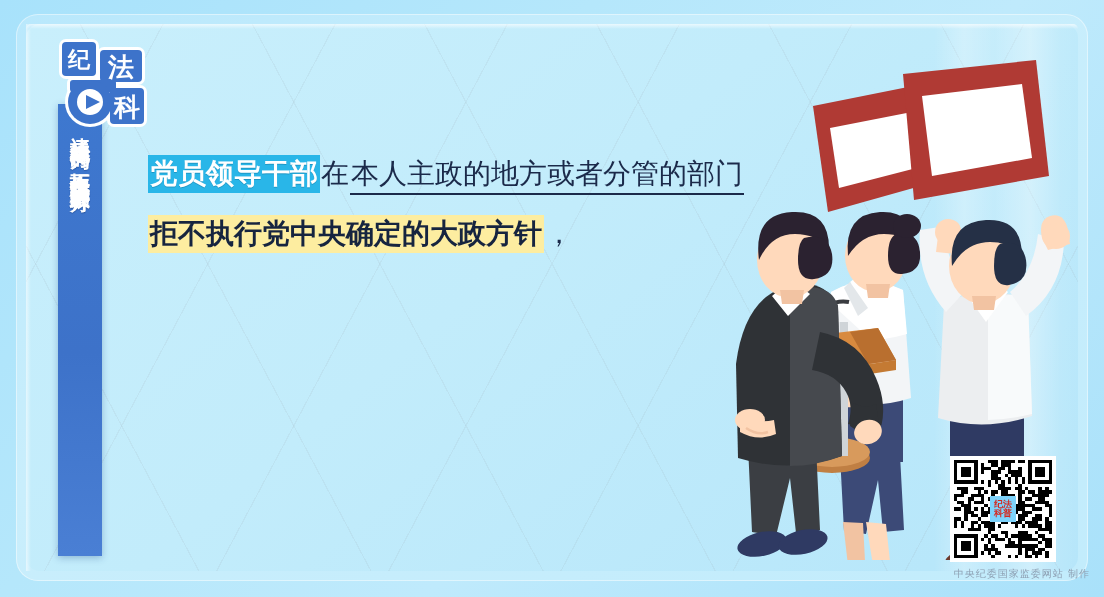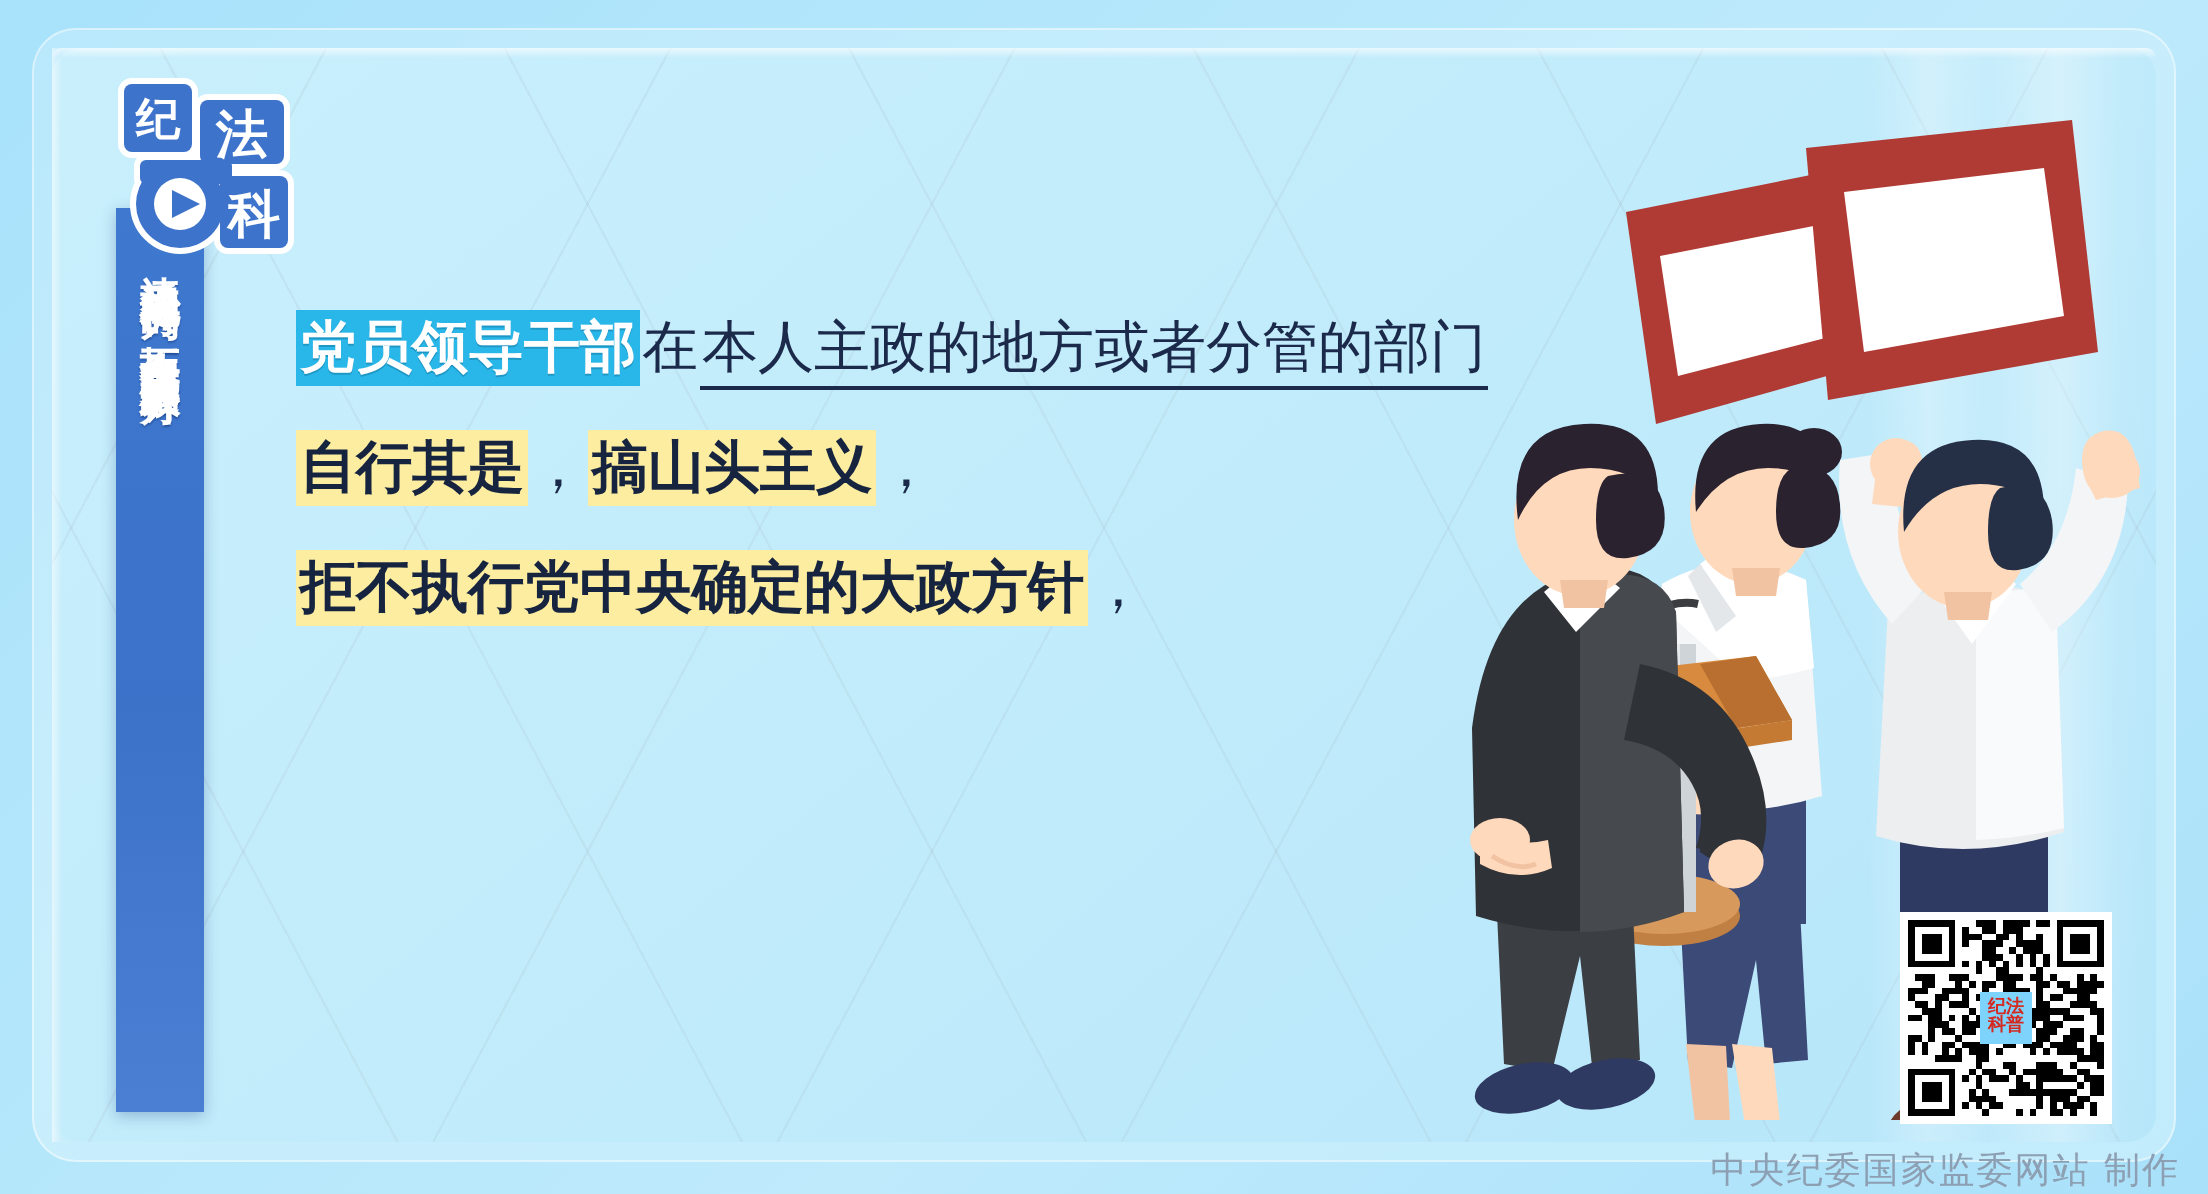--- a/index.html
+++ b/index.html
@@ -94,21 +94,21 @@
   }
 
   
   .copy {
     position: absolute;
     left: 148px; top: 144px;
     width: 640px;
     z-index: 20;
   }
   .line {
-    font-family: Liberation Sans, sans-serif;
+    font-family: Liberation Serif, serif;
     font-size: 28px;
     line-height: 60px;
     white-space: nowrap;
     color: #1b2a4a;
   }
   .seg { padding: 2px 1px; }
   .seg.hl-cyan {
     background: #29b6e8;
     color: #ffffff;
     font-weight: 700;
@@ -148,24 +148,24 @@
   }
   .qr-logo span {
     color: #d42a22; font-size: 9px; font-weight: 700; line-height: 9px;
     font-family: "DejaVu Sans", sans-serif;
     display: block; width: 24px;
     word-break: break-all; text-align: center;
   }
 
   
   .credit {
-    position: absolute; right: 14px; bottom: 0;
+    position: absolute; right: 14px; bottom: 16px;
     color: #8d9fb2;
     font-family: "DejaVu Sans", "Liberation Sans", sans-serif;
-    font-size: 18px;
+    font-size: 10px;
     letter-spacing: 1px;
     z-index: 40;
   }
 </style>
 </head>
 <body>
 
 <div id="stage">
 
   <div class="frame-outer"></div>
@@ -312,21 +312,20 @@
       <text x="71" y="80" font-family="DejaVu Sans, sans-serif" font-size="26" font-weight="700" fill="#ffffff" text-anchor="middle">科</text>
     </svg>
   </div>
 
   <div class="vbanner">
     <div class="vbanner-text">违反政治纪律的行为：拒不执行党中央确定的大政方针</div>
   </div>
 
   <div class="copy">
     <div class="line"><span class="seg hl-cyan">党员领导干部</span><span class="seg plain">在</span><span class="seg underline">本人主政的地方或者分管的部门</span></div>
-    <div class="line"><span class="seg hl-yellow">自行其是</span><span class="seg plain">，</span><span class="seg hl-yellow">搞山头主义</span><span class="seg plain">，</span></div>
     <div class="line"><span class="seg hl-yellow">拒不执行党中央确定的大政方针</span><span class="seg plain">，</span></div>
   </div>
 
   <div class="qr">
     <svg width="98" height="98" viewBox="0 0 29 29" shape-rendering="crispEdges">
       <rect width="29" height="29" fill="#ffffff"></rect>
       <g fill="#000000" id="qr-cells">
           <path d="M0 0h1v1h-1zM1 0h1v1h-1zM2 0h1v1h-1zM3 0h1v1h-1zM4 0h1v1h-1zM5 0h1v1h-1zM6 0h1v1h-1zM10 0h1v1h-1zM11 0h1v1h-1zM12 0h1v1h-1zM14 0h1v1h-1zM15 0h1v1h-1zM16 0h1v1h-1zM17 0h1v1h-1zM19 0h1v1h-1zM20 0h1v1h-1zM22 0h1v1h-1zM23 0h1v1h-1zM24 0h1v1h-1zM25 0h1v1h-1zM26 0h1v1h-1zM27 0h1v1h-1zM28 0h1v1h-1zM0 1h1v1h-1zM6 1h1v1h-1zM8 1h1v1h-1zM11 1h1v1h-1zM12 1h1v1h-1zM14 1h1v1h-1zM15 1h1v1h-1zM16 1h1v1h-1zM22 1h1v1h-1zM28 1h1v1h-1zM0 2h1v1h-1zM2 2h1v1h-1zM3 2h1v1h-1zM4 2h1v1h-1zM6 2h1v1h-1zM8 2h1v1h-1zM9 2h1v1h-1zM10 2h1v1h-1zM13 2h1v1h-1zM14 2h1v1h-1zM16 2h1v1h-1zM19 2h1v1h-1zM22 2h1v1h-1zM24 2h1v1h-1zM25 2h1v1h-1zM26 2h1v1h-1zM28 2h1v1h-1zM0 3h1v1h-1zM2 3h1v1h-1zM3 3h1v1h-1zM4 3h1v1h-1zM6 3h1v1h-1zM8 3h1v1h-1zM11 3h1v1h-1zM12 3h1v1h-1zM13 3h1v1h-1zM16 3h1v1h-1zM17 3h1v1h-1zM18 3h1v1h-1zM19 3h1v1h-1zM22 3h1v1h-1zM24 3h1v1h-1zM25 3h1v1h-1zM26 3h1v1h-1zM28 3h1v1h-1zM0 4h1v1h-1zM2 4h1v1h-1zM3 4h1v1h-1zM4 4h1v1h-1zM6 4h1v1h-1zM11 4h1v1h-1zM12 4h1v1h-1zM15 4h1v1h-1zM17 4h1v1h-1zM18 4h1v1h-1zM19 4h1v1h-1zM22 4h1v1h-1zM24 4h1v1h-1zM25 4h1v1h-1zM26 4h1v1h-1zM28 4h1v1h-1zM0 5h1v1h-1zM6 5h1v1h-1zM11 5h1v1h-1zM12 5h1v1h-1zM13 5h1v1h-1zM16 5h1v1h-1zM18 5h1v1h-1zM20 5h1v1h-1zM22 5h1v1h-1zM28 5h1v1h-1zM0 6h1v1h-1zM1 6h1v1h-1zM2 6h1v1h-1zM3 6h1v1h-1zM4 6h1v1h-1zM5 6h1v1h-1zM6 6h1v1h-1zM8 6h1v1h-1zM10 6h1v1h-1zM12 6h1v1h-1zM14 6h1v1h-1zM16 6h1v1h-1zM18 6h1v1h-1zM20 6h1v1h-1zM22 6h1v1h-1zM23 6h1v1h-1zM24 6h1v1h-1zM25 6h1v1h-1zM26 6h1v1h-1zM27 6h1v1h-1zM28 6h1v1h-1zM10 7h1v1h-1zM13 7h1v1h-1zM14 7h1v1h-1zM19 7h1v1h-1zM1 8h1v1h-1zM2 8h1v1h-1zM3 8h1v1h-1zM6 8h1v1h-1zM7 8h1v1h-1zM8 8h1v1h-1zM13 8h1v1h-1zM14 8h1v1h-1zM15 8h1v1h-1zM16 8h1v1h-1zM18 8h1v1h-1zM19 8h1v1h-1zM21 8h1v1h-1zM25 8h1v1h-1zM27 8h1v1h-1zM2 9h1v1h-1zM3 9h1v1h-1zM7 9h1v1h-1zM9 9h1v1h-1zM11 9h1v1h-1zM12 9h1v1h-1zM14 9h1v1h-1zM15 9h1v1h-1zM19 9h1v1h-1zM20 9h1v1h-1zM22 9h1v1h-1zM23 9h1v1h-1zM25 9h1v1h-1zM26 9h1v1h-1zM27 9h1v1h-1zM28 9h1v1h-1zM0 10h1v1h-1zM1 10h1v1h-1zM2 10h1v1h-1zM5 10h1v1h-1zM6 10h1v1h-1zM7 10h1v1h-1zM8 10h1v1h-1zM11 10h1v1h-1zM14 10h1v1h-1zM15 10h1v1h-1zM16 10h1v1h-1zM17 10h1v1h-1zM19 10h1v1h-1zM23 10h1v1h-1zM24 10h1v1h-1zM25 10h1v1h-1zM26 10h1v1h-1zM27 10h1v1h-1zM0 11h1v1h-1zM4 11h1v1h-1zM5 11h1v1h-1zM8 11h1v1h-1zM10 11h1v1h-1zM12 11h1v1h-1zM14 11h1v1h-1zM15 11h1v1h-1zM17 11h1v1h-1zM19 11h1v1h-1zM21 11h1v1h-1zM22 11h1v1h-1zM25 11h1v1h-1zM26 11h1v1h-1zM1 12h1v1h-1zM2 12h1v1h-1zM4 12h1v1h-1zM6 12h1v1h-1zM7 12h1v1h-1zM8 12h1v1h-1zM17 12h1v1h-1zM19 12h1v1h-1zM20 12h1v1h-1zM24 12h1v1h-1zM25 12h1v1h-1zM26 12h1v1h-1zM27 12h1v1h-1zM2 13h1v1h-1zM3 13h1v1h-1zM4 13h1v1h-1zM9 13h1v1h-1zM11 13h1v1h-1zM18 13h1v1h-1zM19 13h1v1h-1zM20 13h1v1h-1zM21 13h1v1h-1zM22 13h1v1h-1zM23 13h1v1h-1zM27 13h1v1h-1zM28 13h1v1h-1zM0 14h1v1h-1zM1 14h1v1h-1zM3 14h1v1h-1zM4 14h1v1h-1zM6 14h1v1h-1zM8 14h1v1h-1zM10 14h1v1h-1zM11 14h1v1h-1zM18 14h1v1h-1zM19 14h1v1h-1zM20 14h1v1h-1zM23 14h1v1h-1zM24 14h1v1h-1zM25 14h1v1h-1zM28 14h1v1h-1zM3 15h1v1h-1zM4 15h1v1h-1zM5 15h1v1h-1zM8 15h1v1h-1zM9 15h1v1h-1zM10 15h1v1h-1zM11 15h1v1h-1zM18 15h1v1h-1zM20 15h1v1h-1zM21 15h1v1h-1zM22 15h1v1h-1zM28 15h1v1h-1zM3 16h1v1h-1zM5 16h1v1h-1zM6 16h1v1h-1zM8 16h1v1h-1zM9 16h1v1h-1zM19 16h1v1h-1zM20 16h1v1h-1zM21 16h1v1h-1zM24 16h1v1h-1zM25 16h1v1h-1zM28 16h1v1h-1zM0 17h1v1h-1zM1 17h1v1h-1zM3 17h1v1h-1zM7 17h1v1h-1zM12 17h1v1h-1zM14 17h1v1h-1zM15 17h1v1h-1zM19 17h1v1h-1zM20 17h1v1h-1zM23 17h1v1h-1zM24 17h1v1h-1zM25 17h1v1h-1zM27 17h1v1h-1zM0 18h1v1h-1zM2 18h1v1h-1zM5 18h1v1h-1zM6 18h1v1h-1zM8 18h1v1h-1zM9 18h1v1h-1zM10 18h1v1h-1zM11 18h1v1h-1zM14 18h1v1h-1zM15 18h1v1h-1zM17 18h1v1h-1zM18 18h1v1h-1zM19 18h1v1h-1zM21 18h1v1h-1zM22 18h1v1h-1zM23 18h1v1h-1zM24 18h1v1h-1zM27 18h1v1h-1zM28 18h1v1h-1zM0 19h1v1h-1zM2 19h1v1h-1zM5 19h1v1h-1zM7 19h1v1h-1zM9 19h1v1h-1zM10 19h1v1h-1zM11 19h1v1h-1zM13 19h1v1h-1zM18 19h1v1h-1zM20 19h1v1h-1zM22 19h1v1h-1zM23 19h1v1h-1zM24 19h1v1h-1zM25 19h1v1h-1zM27 19h1v1h-1zM28 19h1v1h-1zM4 20h1v1h-1zM5 20h1v1h-1zM6 20h1v1h-1zM7 20h1v1h-1zM10 20h1v1h-1zM11 20h1v1h-1zM25 20h1v1h-1zM26 20h1v1h-1zM27 20h1v1h-1zM28 20h1v1h-1zM10 21h1v1h-1zM14 21h1v1h-1zM15 21h1v1h-1zM19 21h1v1h-1zM20 21h1v1h-1zM21 21h1v1h-1zM24 21h1v1h-1zM28 21h1v1h-1zM0 22h1v1h-1zM1 22h1v1h-1zM2 22h1v1h-1zM3 22h1v1h-1zM4 22h1v1h-1zM5 22h1v1h-1zM6 22h1v1h-1zM9 22h1v1h-1zM11 22h1v1h-1zM12 22h1v1h-1zM15 22h1v1h-1zM17 22h1v1h-1zM18 22h1v1h-1zM19 22h1v1h-1zM20 22h1v1h-1zM21 22h1v1h-1zM22 22h1v1h-1zM25 22h1v1h-1zM26 22h1v1h-1zM0 23h1v1h-1zM6 23h1v1h-1zM8 23h1v1h-1zM10 23h1v1h-1zM12 23h1v1h-1zM13 23h1v1h-1zM14 23h1v1h-1zM16 23h1v1h-1zM19 23h1v1h-1zM20 23h1v1h-1zM21 23h1v1h-1zM22 23h1v1h-1zM23 23h1v1h-1zM24 23h1v1h-1zM26 23h1v1h-1zM27 23h1v1h-1zM28 23h1v1h-1zM0 24h1v1h-1zM2 24h1v1h-1zM3 24h1v1h-1zM4 24h1v1h-1zM6 24h1v1h-1zM10 24h1v1h-1zM16 24h1v1h-1zM17 24h1v1h-1zM19 24h1v1h-1zM25 24h1v1h-1zM27 24h1v1h-1zM28 24h1v1h-1zM0 25h1v1h-1zM2 25h1v1h-1zM3 25h1v1h-1zM4 25h1v1h-1zM6 25h1v1h-1zM9 25h1v1h-1zM11 25h1v1h-1zM15 25h1v1h-1zM16 25h1v1h-1zM17 25h1v1h-1zM18 25h1v1h-1zM19 25h1v1h-1zM20 25h1v1h-1zM21 25h1v1h-1zM22 25h1v1h-1zM23 25h1v1h-1zM24 25h1v1h-1zM27 25h1v1h-1zM28 25h1v1h-1zM0 26h1v1h-1zM2 26h1v1h-1zM3 26h1v1h-1zM4 26h1v1h-1zM6 26h1v1h-1zM9 26h1v1h-1zM10 26h1v1h-1zM11 26h1v1h-1zM12 26h1v1h-1zM19 26h1v1h-1zM21 26h1v1h-1zM22 26h1v1h-1zM23 26h1v1h-1zM25 26h1v1h-1zM26 26h1v1h-1zM0 27h1v1h-1zM6 27h1v1h-1zM8 27h1v1h-1zM10 27h1v1h-1zM12 27h1v1h-1zM13 27h1v1h-1zM19 27h1v1h-1zM21 27h1v1h-1zM23 27h1v1h-1zM24 27h1v1h-1zM25 27h1v1h-1zM27 27h1v1h-1zM0 28h1v1h-1zM1 28h1v1h-1zM2 28h1v1h-1zM3 28h1v1h-1zM4 28h1v1h-1zM5 28h1v1h-1zM6 28h1v1h-1zM11 28h1v1h-1zM16 28h1v1h-1zM18 28h1v1h-1zM21 28h1v1h-1zM22 28h1v1h-1zM24 28h1v1h-1zM27 28h1v1h-1z" fill="#000000"></path>
         </g>
     </svg>

